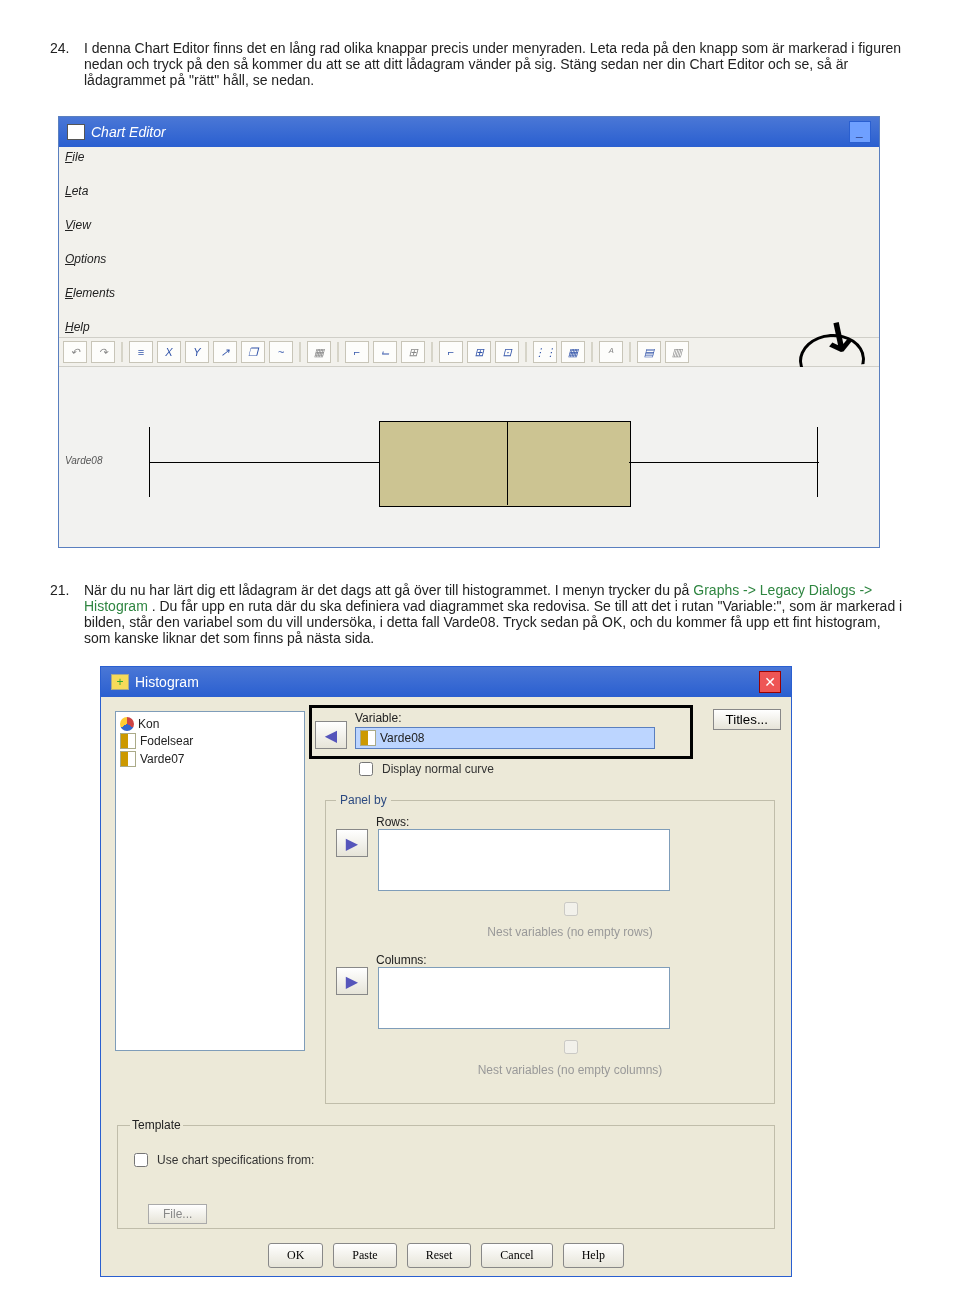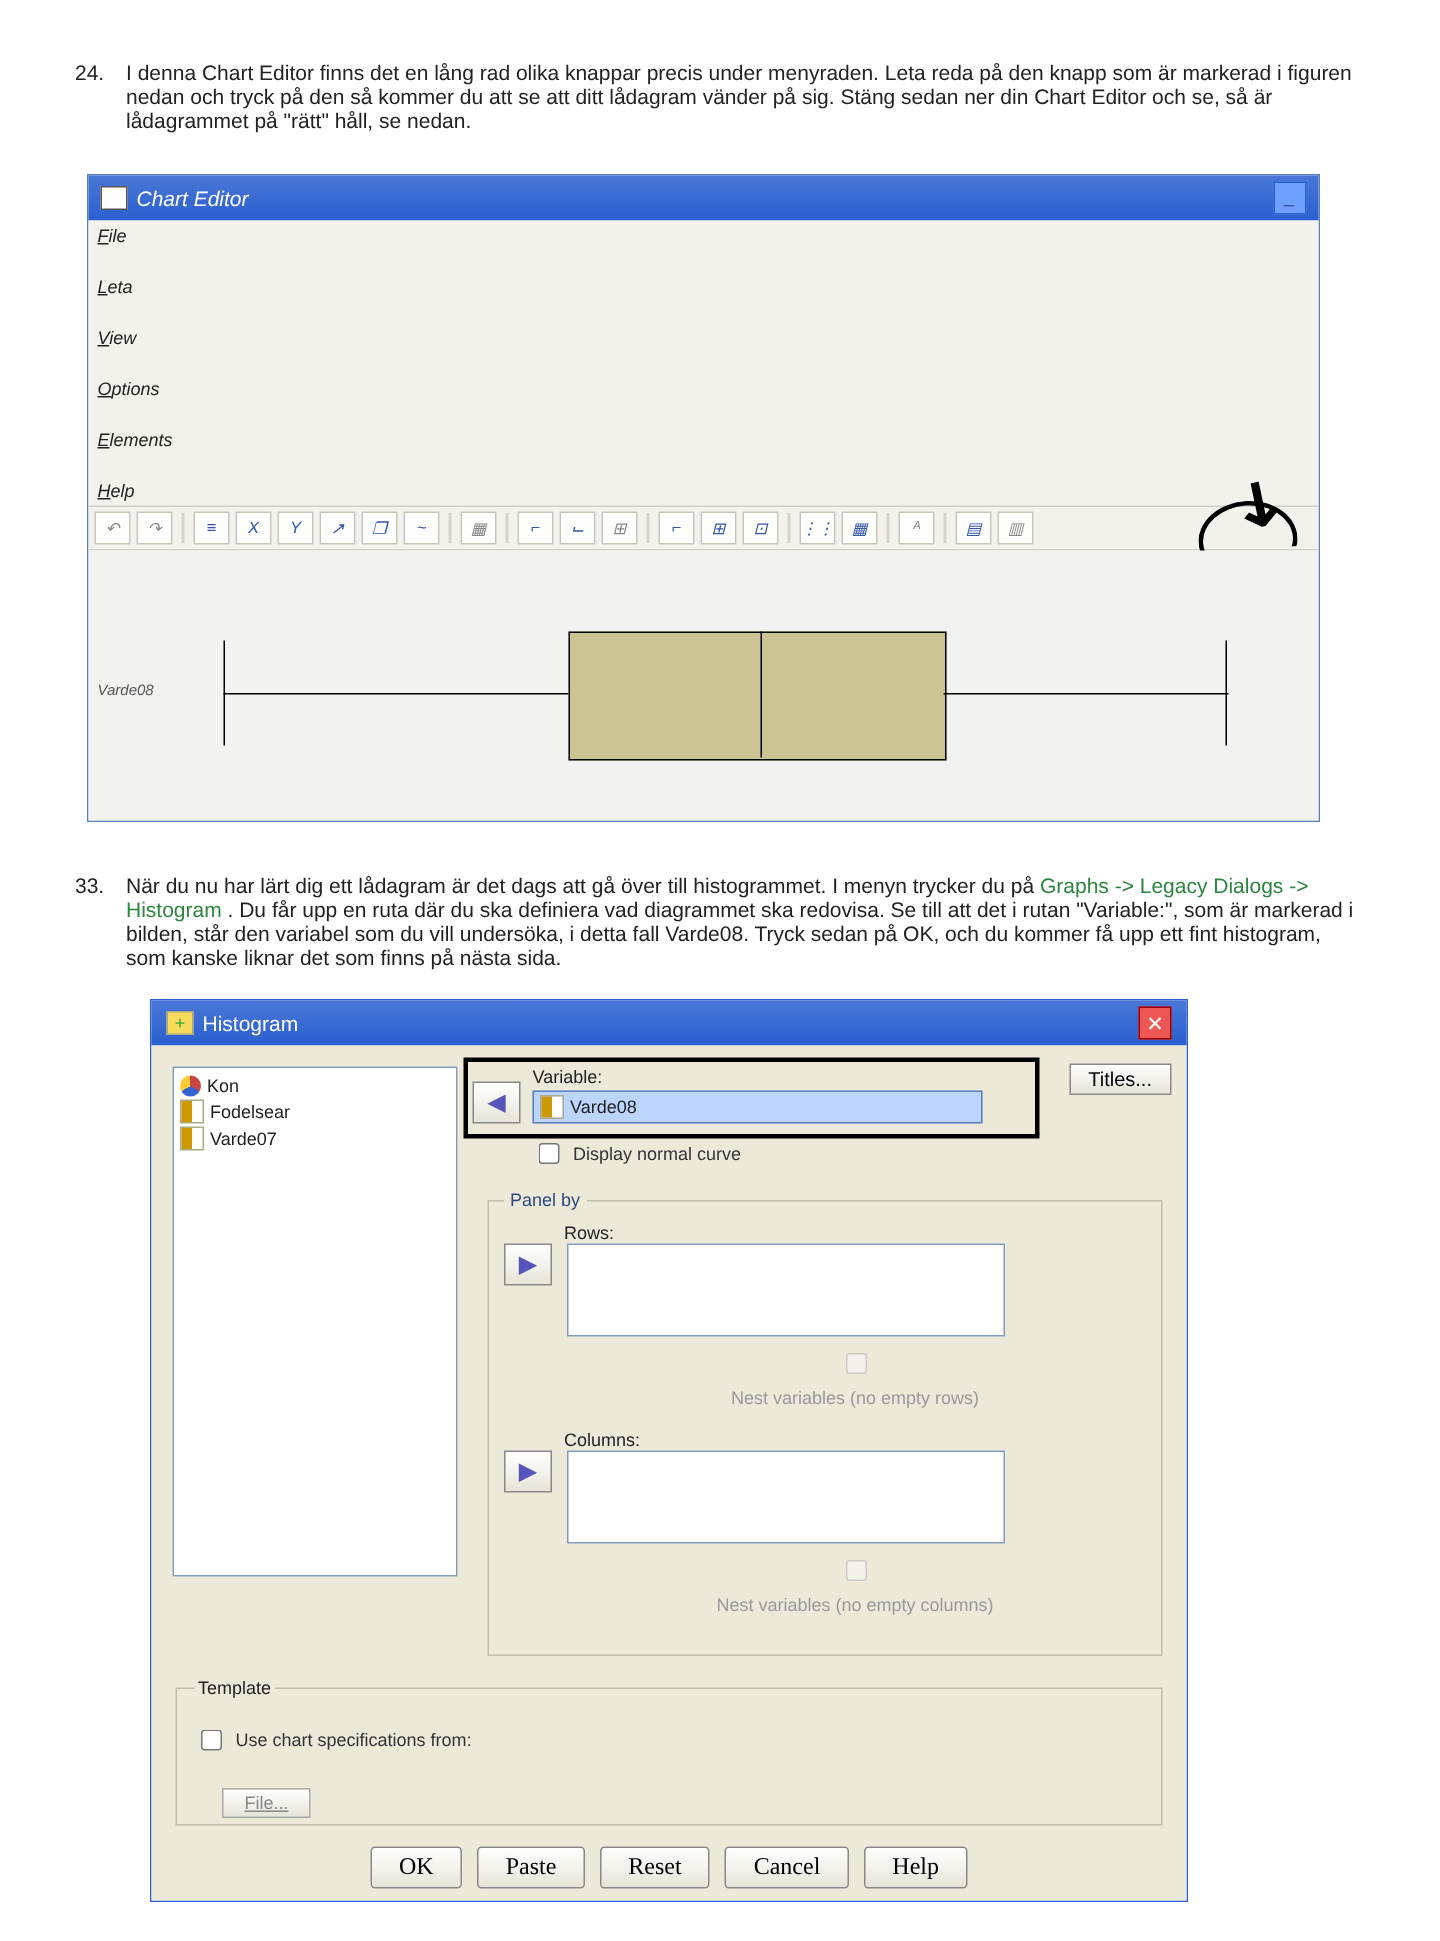--- a/index.html
+++ b/index.html
@@ -184,34 +184,33 @@
     padding: 2px 12px;
     background: linear-gradient(#fff,#e6e4d8);
     border: 1px solid #888;
   }
   .template-area {
     border: 1px solid #c0bdaa;
     margin-top: 14px;
     padding: 10px 12px 4px 12px;
   }
   .file-btn {
-    margin-top: 8px; margin-left: 18px;
+    margin-top: 20px; margin-left: 18px;
     padding: 2px 14px;
     background: linear-gradient(#fff,#e6e4d8);
     border: 1px solid #aaa;
     color:#888;
     display:inline-block;
-    text-decoration:underline;
   }
   .button-row {
     display:flex; justify-content:center; gap: 10px;
     margin-top: 14px;
   }
   .button-row button {
-    font-family: Tahoma; font-size:16px;
+    font-family: Tahoma; font-size:12px;
     padding: 4px 18px;
     background: linear-gradient(#fff,#e6e4d8);
     border: 1px solid #888;
     border-radius: 3px;
   }
 </style>
 </head>
 <body>
 
 <div style="display:flex; gap:8px;">
@@ -272,21 +271,21 @@
       <div class="whisker-line wl"></div>
       <div class="box"></div>
       <div class="median"></div>
       <div class="whisker-line wr"></div>
       <div class="whisker-cap wcR"></div>
     </div>
   </div>
 </div>
 
 <div style="display:flex; gap:8px;">
-  <div style="width:26px;">33.</div>
+  <div style="width:26px;">21.</div>
   <div style="flex:1;">
     <span>När du nu har lärt dig ett lådagram är det dags att gå över till histogrammet. I menyn trycker du på </span>
     <span class="green">Graphs -&gt; Legacy Dialogs -&gt; Histogram</span>
     <span>. Du får upp en ruta där du ska definiera vad diagrammet ska redovisa. Se till att det i rutan "Variable:", som är markerad i bilden, står den variabel som du vill undersöka, i detta fall Varde08. Tryck sedan på OK, och du kommer få upp ett fint histogram, som kanske liknar det som finns på nästa sida.</span>
   </div>
 </div>
 
 <div class="hist-window">
   <div class="hist-title">
     <span class="icon">+</span>

